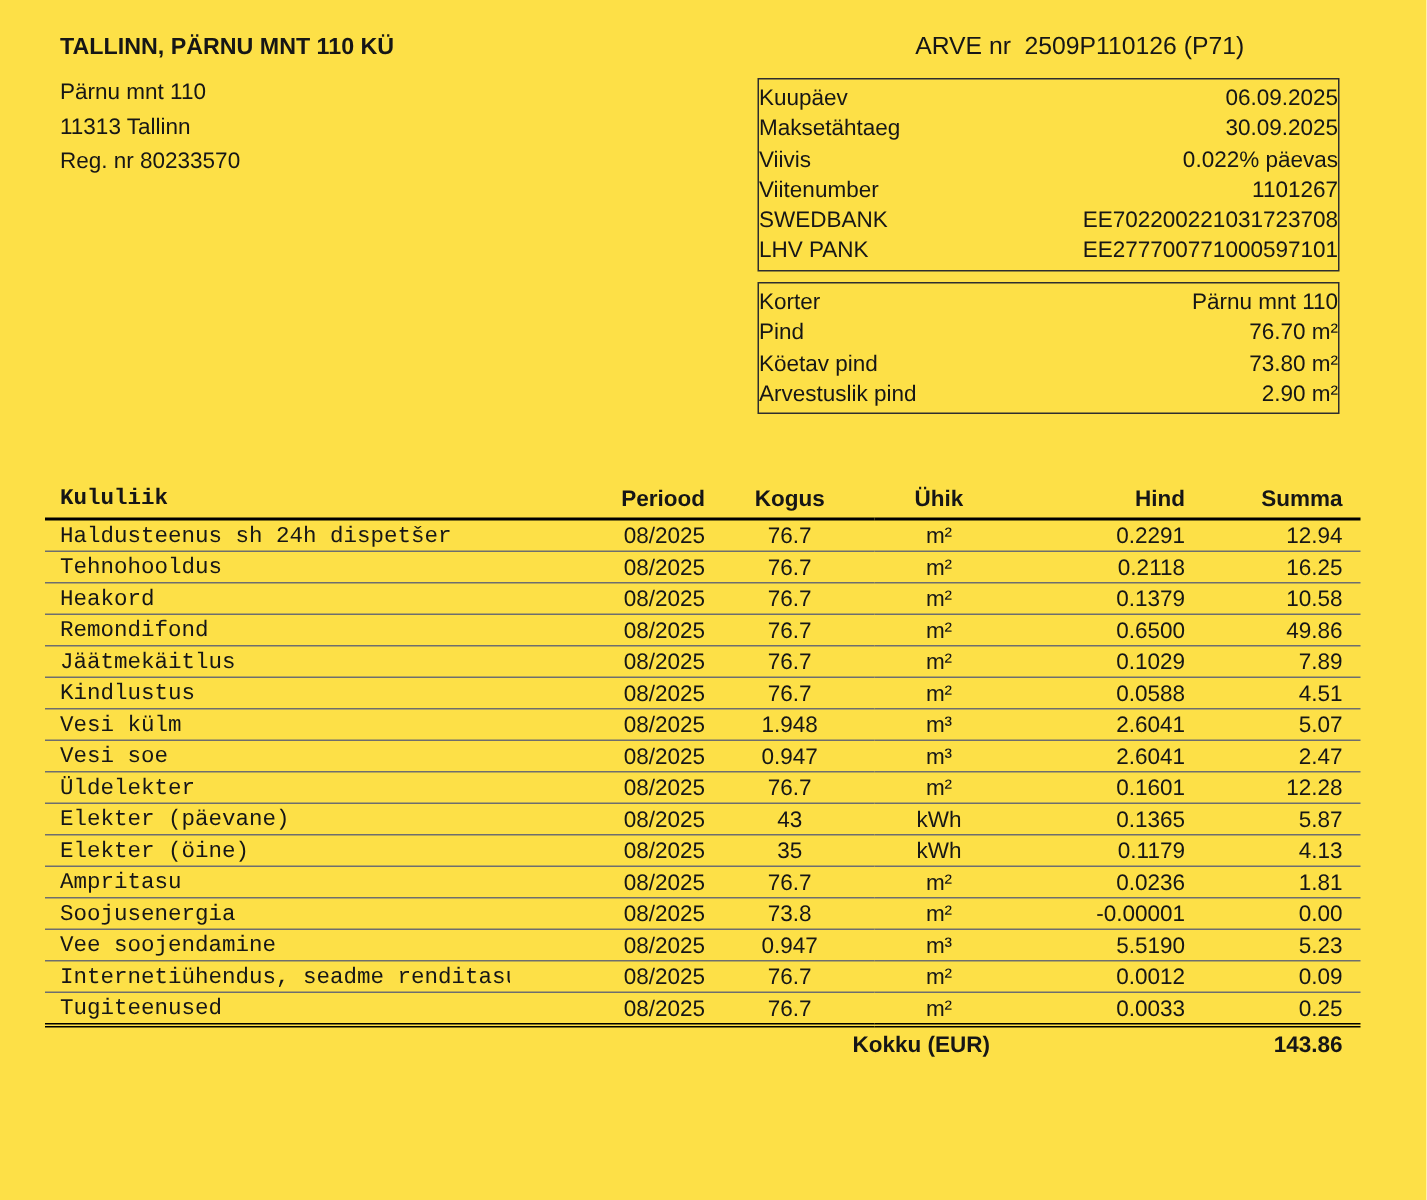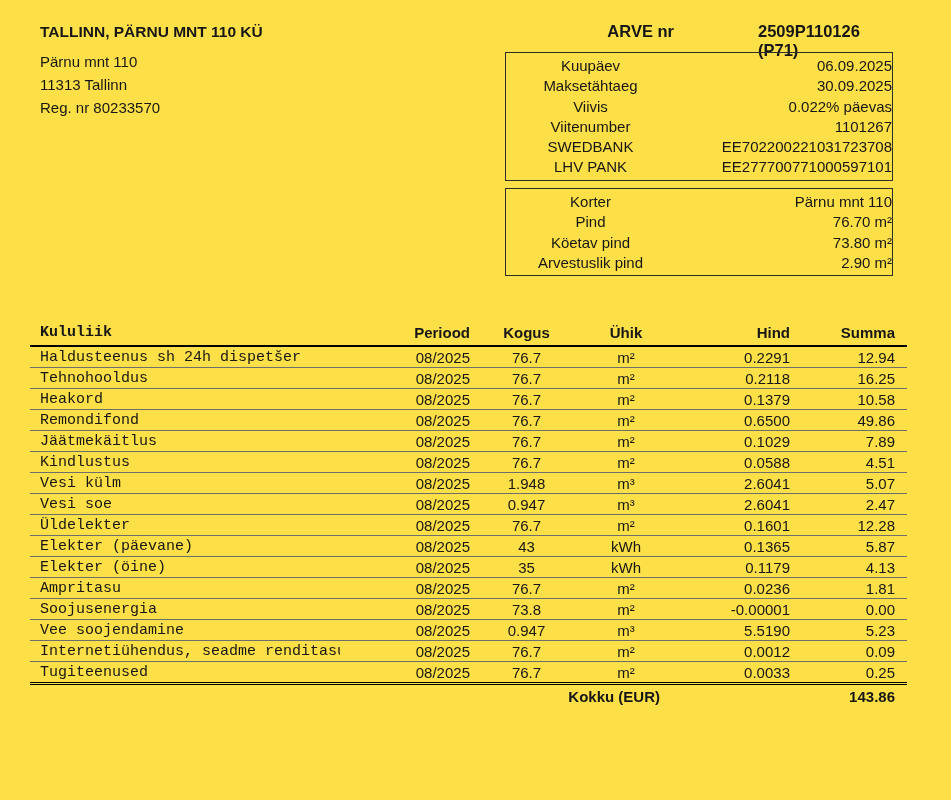--- a/index.html
+++ b/index.html
@@ -11,35 +11,35 @@
     font-family:"Liberation Sans", sans-serif;
     font-size:15px;
     overflow:hidden;
   }
 
   
   .issuer { position:absolute; left:40px; top:20px; line-height:23px; }
   .issuer-name { font-weight:bold; font-size:15.5px; margin-bottom:7px; }
 
   
-  .invoice-title { position:absolute; left:505px; top:22px; width:390px; display:flex; font-weight:bold; font-size:16.5px;gap:32px; }
+  .invoice-title { position:absolute; left:505px; top:22px; width:390px; display:flex; font-weight:normal; font-size:16.5px; }
   .invoice-title .t-label { width:178px; text-align:right; padding-right:9px; box-sizing:border-box; }
-  .invoice-title .t-value { flex:1;margin-left:43px; }
+  .invoice-title .t-value { flex:1; }
 
   
   .box {
     position:absolute; left:505px; width:388px;
     border:1px solid #2e2e2e;
     box-sizing:border-box;
     padding:3px 0 2px 0;
   }
   .box-payment { top:52px; }
   .box-apartment { top:188px; }
   .form-row { display:flex; line-height:20.3px; }
-  .form-label { width:178px; text-align:center; padding-right:9px; box-sizing:border-box; }
+  .form-label { width:178px; text-align:left; padding-right:9px; box-sizing:border-box; }
   .form-value { flex:1; text-align:right; }
   .b { font-weight:normal; }
 
   
   table.charges {
     position:absolute; left:30px; top:324px; width:877px;
     border-collapse:collapse; table-layout:fixed;
     font-size:15px;
   }
   table.charges th {

